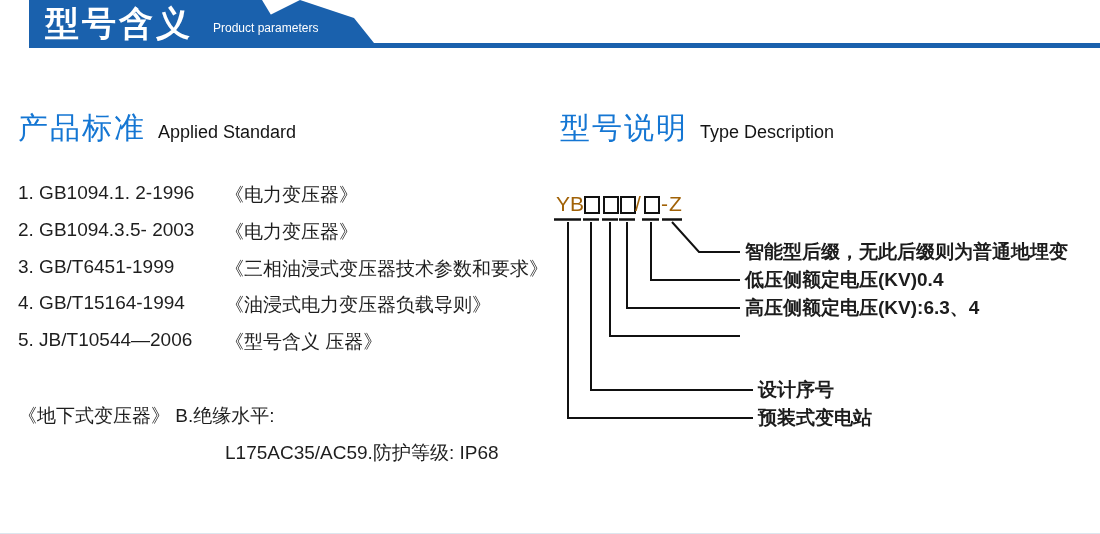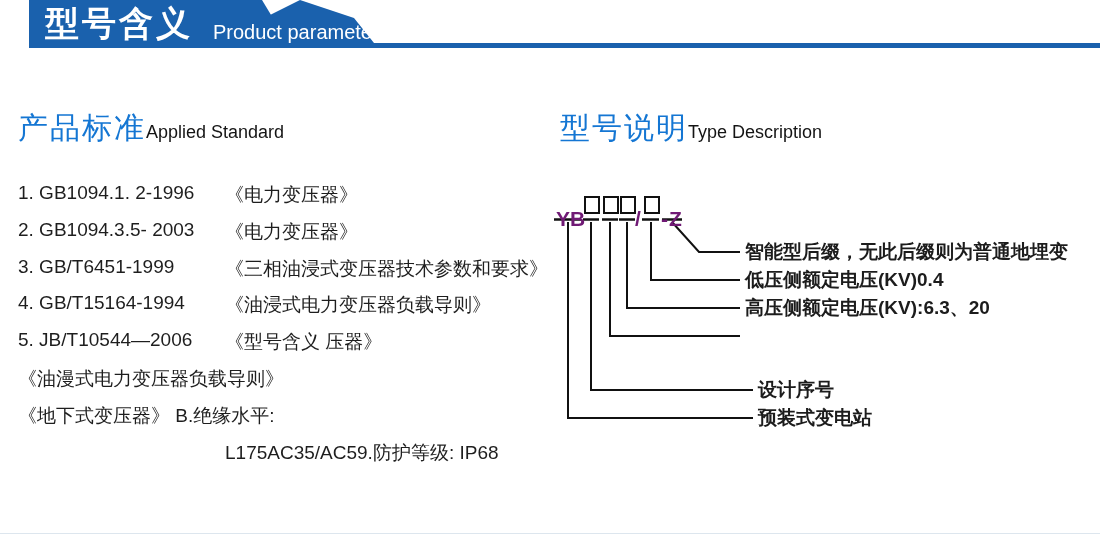--- a/index.html
+++ b/index.html
@@ -8,35 +8,35 @@
     background:#ffffff;font-family:"Liberation Sans",sans-serif;
   }
   
   .banner{position:absolute;left:0;top:0;width:1100px;height:50px;margin-left:29px;}
   .banner-title{
     position:absolute;left:16px;top:1px;color:#ffffff;
     font-size:34px;font-weight:bold;letter-spacing:3px;white-space:nowrap;
   }
   .banner-sub{
     position:absolute;left:184px;top:21px;color:#ffffff;
-    font-size:20px;white-space:nowrap;
+    font-size:12px;white-space:nowrap;
   }
   
   .sec-head{position:absolute;top:108px;white-space:nowrap;}
   .sec-head .zh{font-size:30px;font-weight:normal;color:#1476d3;letter-spacing:2px;}
-  .sec-head .en{font-size:18px;color:#141414;margin-left:0;font-weight:500;}
+  .sec-head .en{font-size:18px;color:#141414;margin-left:12px;font-weight:500;}
   #std-head{left:18px;}
   #model-head{left:560px;}
   
   .std-list{position:absolute;left:18px;top:182px;}
   .std-row{display:flex;height:36.8px;font-size:19px;color:#1e1e1e;white-space:nowrap;}
   .std-code{width:207px;flex:none;}
   
   .diagram{position:absolute;left:550px;top:185px;width:550px;height:265px;}
-  .diagram .mtxt{position:absolute;font-size:21px;font-weight:bold;color:#701a75;top:22px;white-space:nowrap;}
+  .diagram .mtxt{position:absolute;font-size:21px;font-weight:normal;color:#a16207;top:7px;white-space:nowrap;}
   .diagram .box{position:absolute;top:11px;width:12px;height:14px;border:2px solid #111;}
   .d-svg{position:absolute;left:0;top:0;}
   .m-label{position:absolute;font-size:19px;font-weight:bold;color:#1c1c1c;white-space:nowrap;line-height:20px;text-align:right;}
   .bottom-line{position:absolute;left:0;bottom:0;width:1100px;height:1px;background:#dde6ee;}
 </style>
 </head>
 <body>
 
 <div class="banner">
   <svg width="1100" height="50" viewBox="0 0 1100 50">
@@ -67,21 +67,20 @@
   </div>
   <div class="std-row">
     <span class="std-code">4. GB/T15164-1994</span>
       <span class="std-desc">《油浸式电力变压器负载导则》</span>
   </div>
   <div class="std-row">
     <span class="std-code">5. JB/T10544—2006</span>
       <span class="std-desc">《型号含义 压器》</span>
   </div>
   <div class="std-row">
-      <span class="std-desc">《油漫式电力变压器负载导则》</span>
   </div>
   <div class="std-row">
       <span class="std-desc">《地下式变压器》 B.绝缘水平:</span>
   </div>
   <div class="std-row">
     <span class="std-code"></span>
       <span class="std-desc">L175AC35/AC59.防护等级: IP68</span>
   </div>
 </div>
 
@@ -115,18 +114,18 @@
   <span class="box" style="left:34px"></span>
   <span class="box" style="left:53px"></span>
   <span class="box" style="left:70px"></span>
   <span class="mtxt" style="left:85px">/</span>
   <span class="box" style="left:94px"></span>
   <span class="mtxt" style="left:111px">-</span>
   <span class="mtxt" style="left:119px">Z</span>
 
   <div class="m-label" style="left:195px;top:57px">智能型后缀，无此后缀则为普通地埋变</div>
   <div class="m-label" style="left:195px;top:85px">低压侧额定电压(KV)0.4</div>
-  <div class="m-label" style="left:195px;top:113px">高压侧额定电压(KV):6.3、20</div>
+  <div class="m-label" style="left:195px;top:113px">高压侧额定电压(KV):6.3、4</div>
   <div class="m-label" style="left:208px;top:195px">设计序号</div>
   <div class="m-label" style="left:208px;top:223px">预装式变电站</div>
 </div>
 
 <div class="bottom-line"></div>
 
 </body></html>

